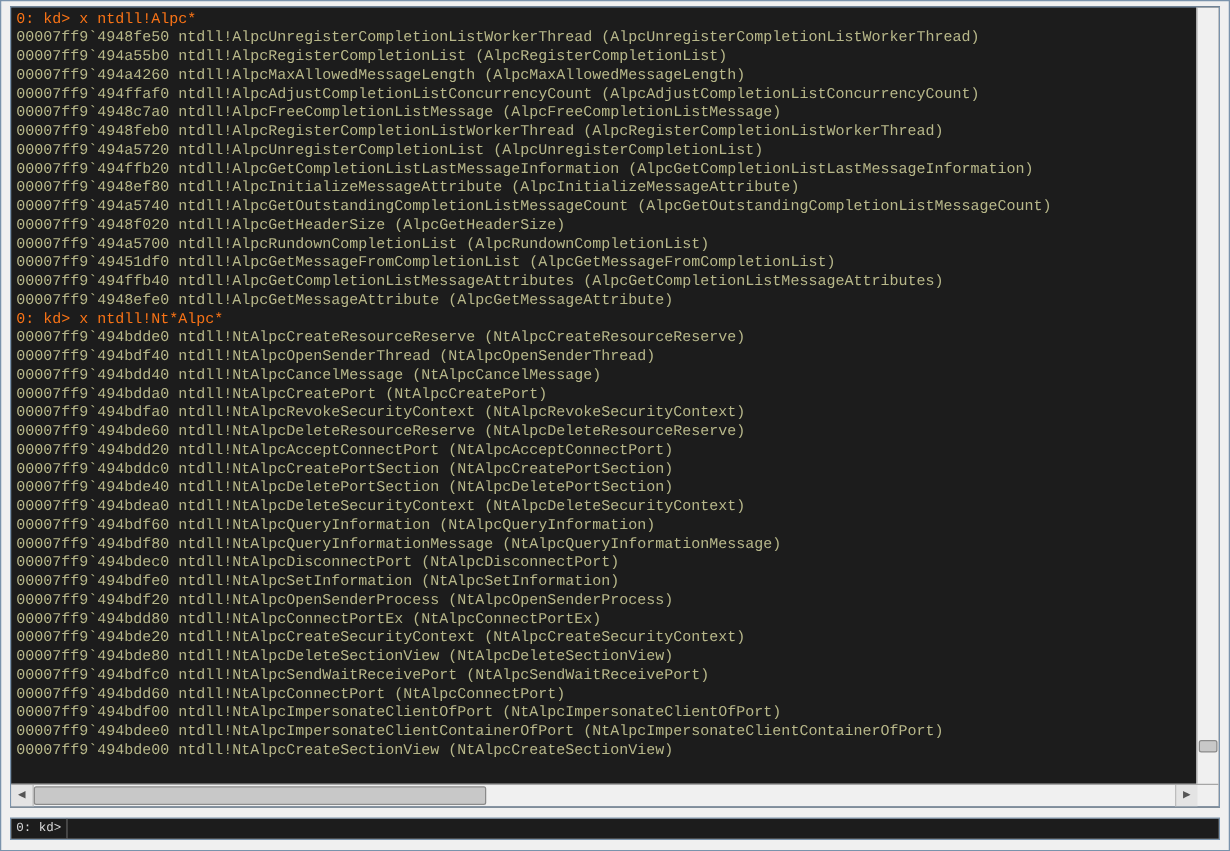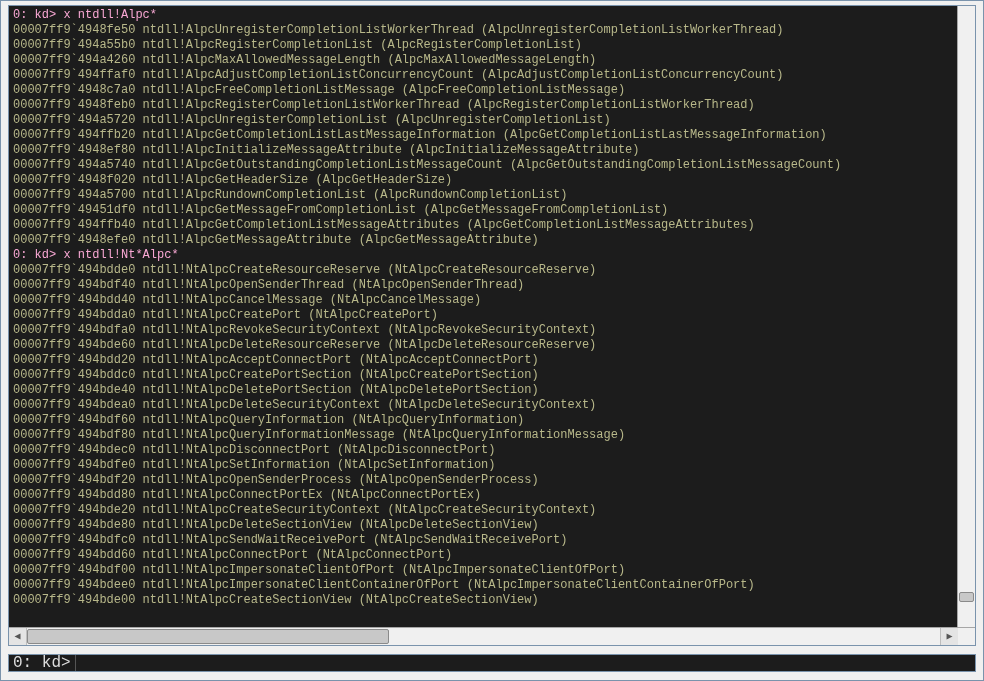--- a/index.html
+++ b/index.html
@@ -34,21 +34,21 @@
   .console {
     flex: 1 1 auto;
     overflow: hidden;
     position: relative;
     padding: 2px 4px 4px 4px;
     line-height: 15px;
     white-space: pre;
     color: #b8b88a;
   }
   .line { display: block; }
-  .cmd { color: #f9a8d4; }
+  .cmd { color: #f97316; }
   .vscroll {
     position: absolute;
     top: 0; right: 0; bottom: 17px;
     width: 17px;
     background: #f0f0f0;
     border-left: 1px solid #a6a6a6;
   }
   .vscroll .thumb {
     position: absolute;
     left: 1px; right: 1px;
@@ -90,21 +90,21 @@
     height: 18px;
     display: flex;
     border: 1px solid #7a93ac;
     box-sizing: border-box;
   }
   .cmdbar .prompt {
     background: #1c1c1c;
     color: #dcdcdc;
     padding: 1px 4px;
     font-family: inherit;
-    font-size: 16px;
+    font-size: 10px;
     display: flex;
     align-items: center;
     border-right: 1px solid #555;
     white-space: pre;
   }
   .cmdbar input {
     flex: 1 1 auto;
     background: #1c1c1c;
     color: #dcdcdc;
     border: none;

